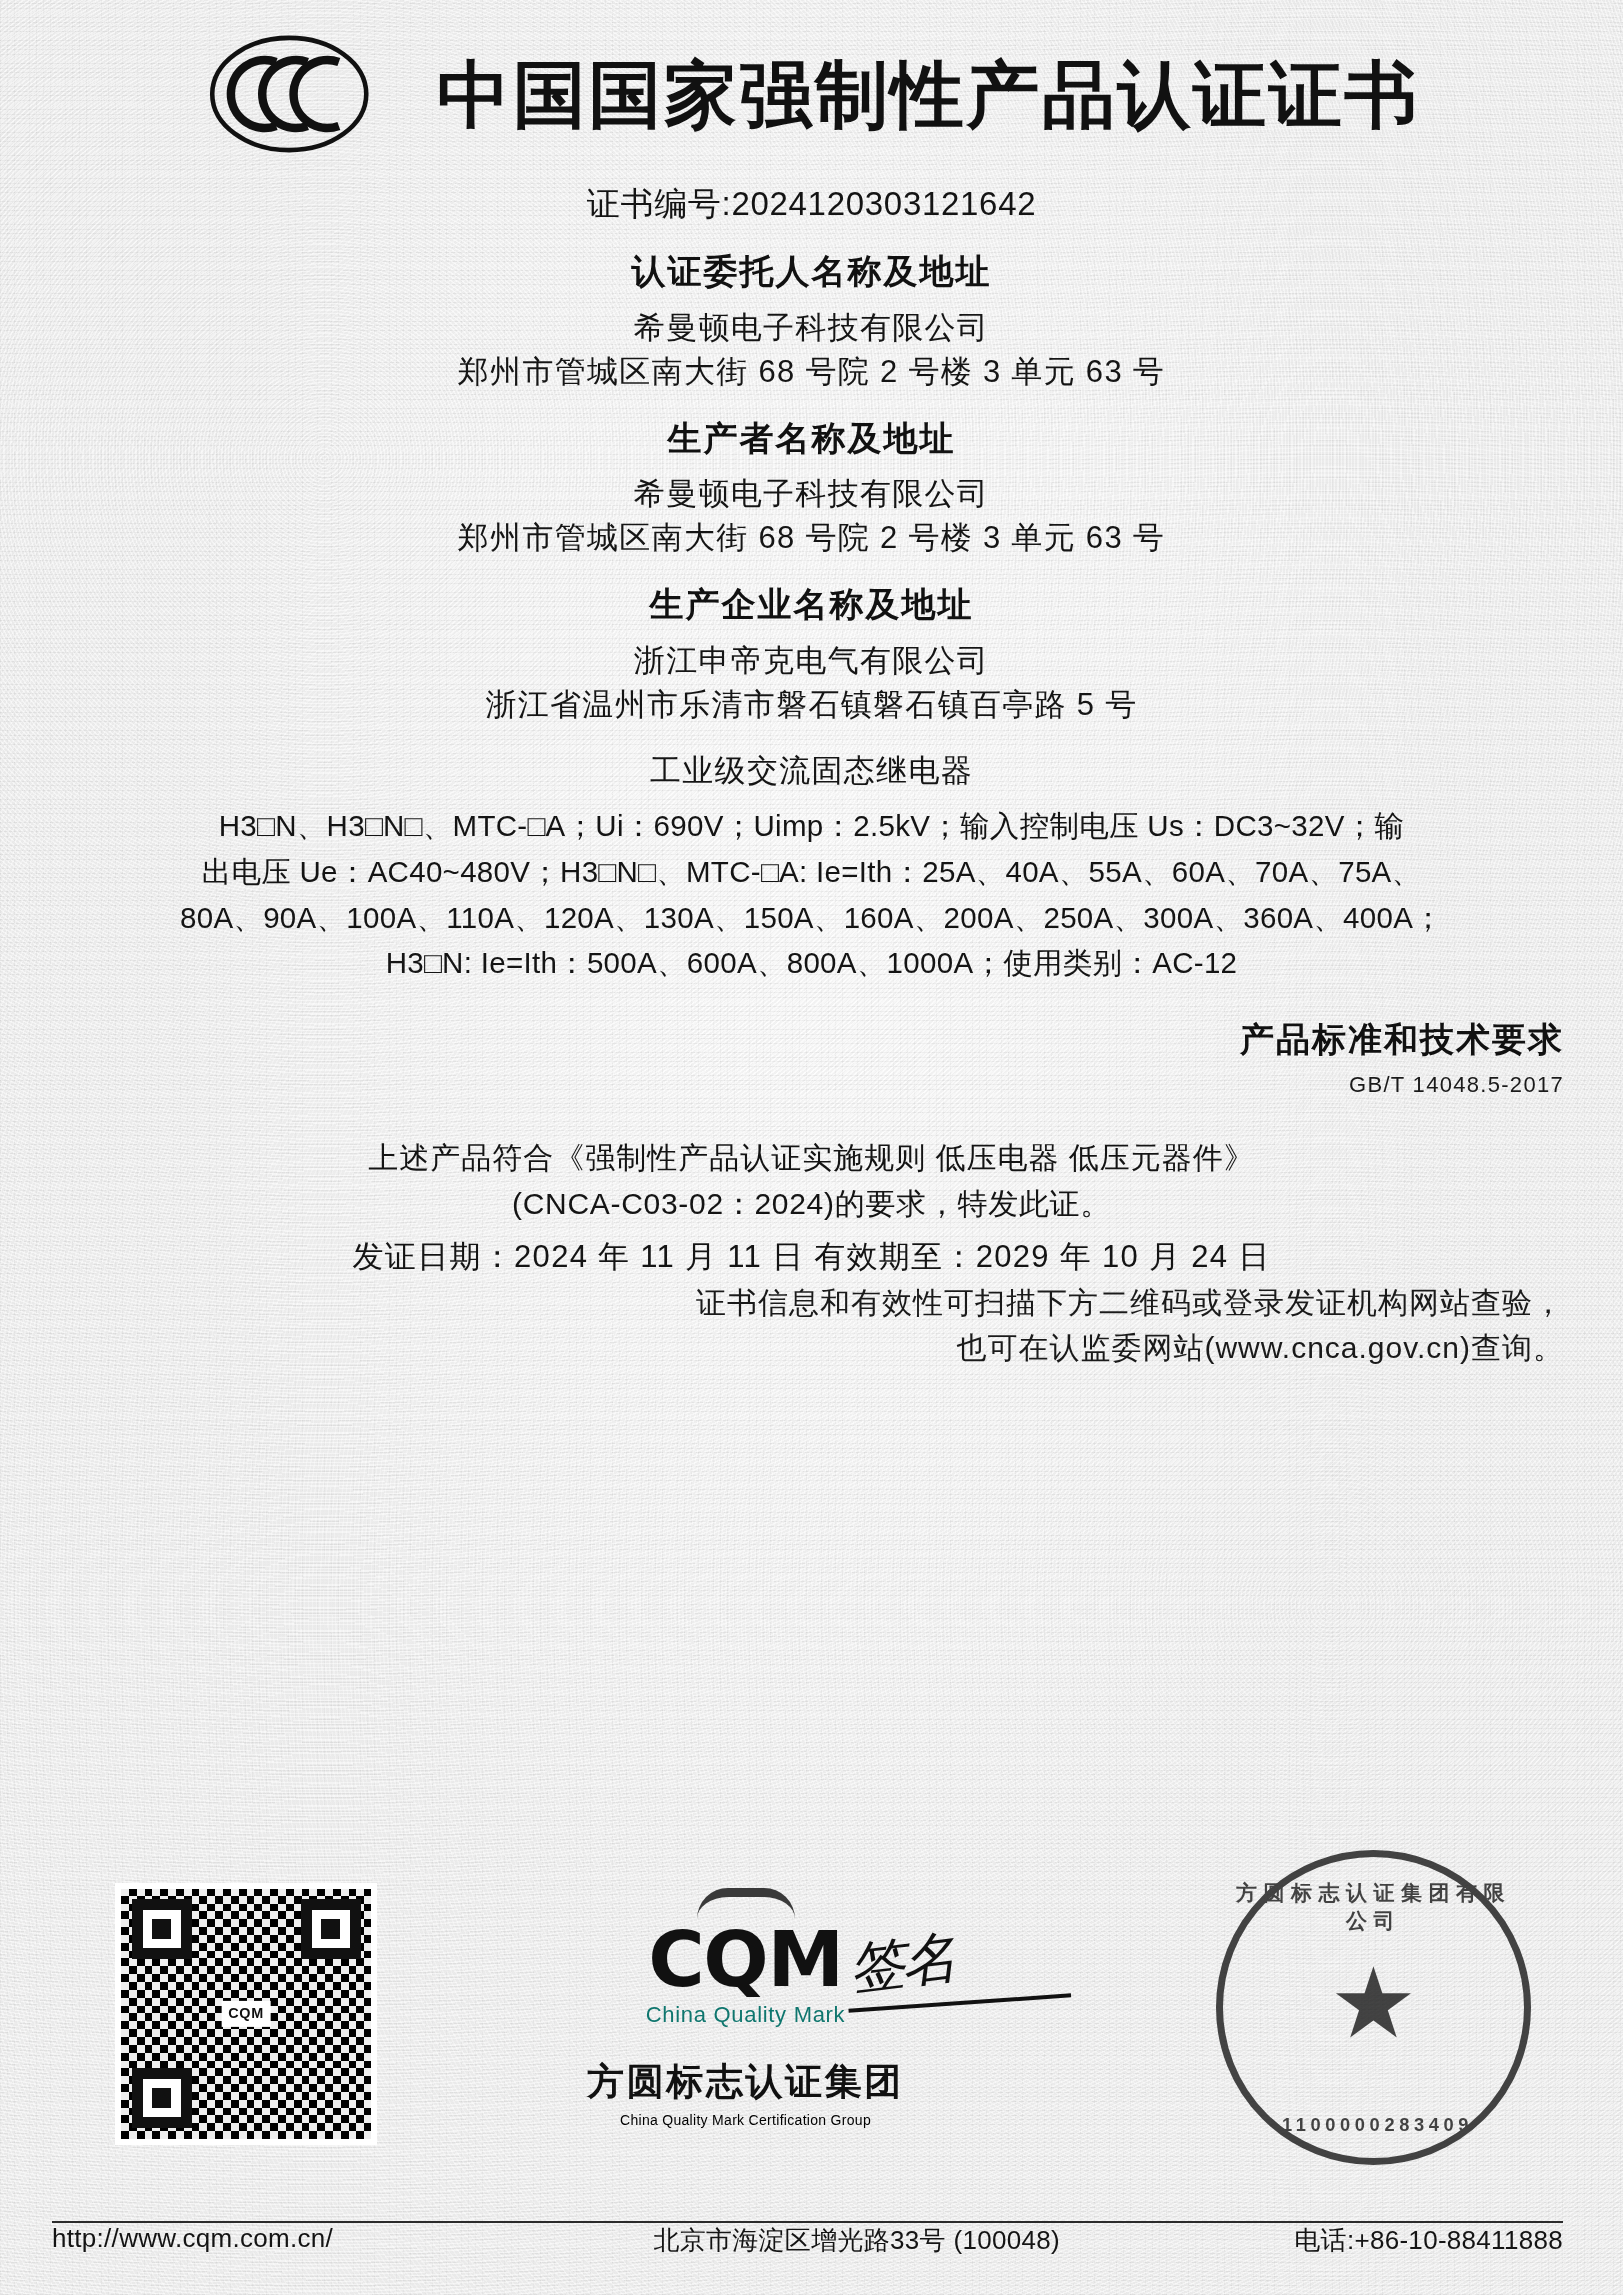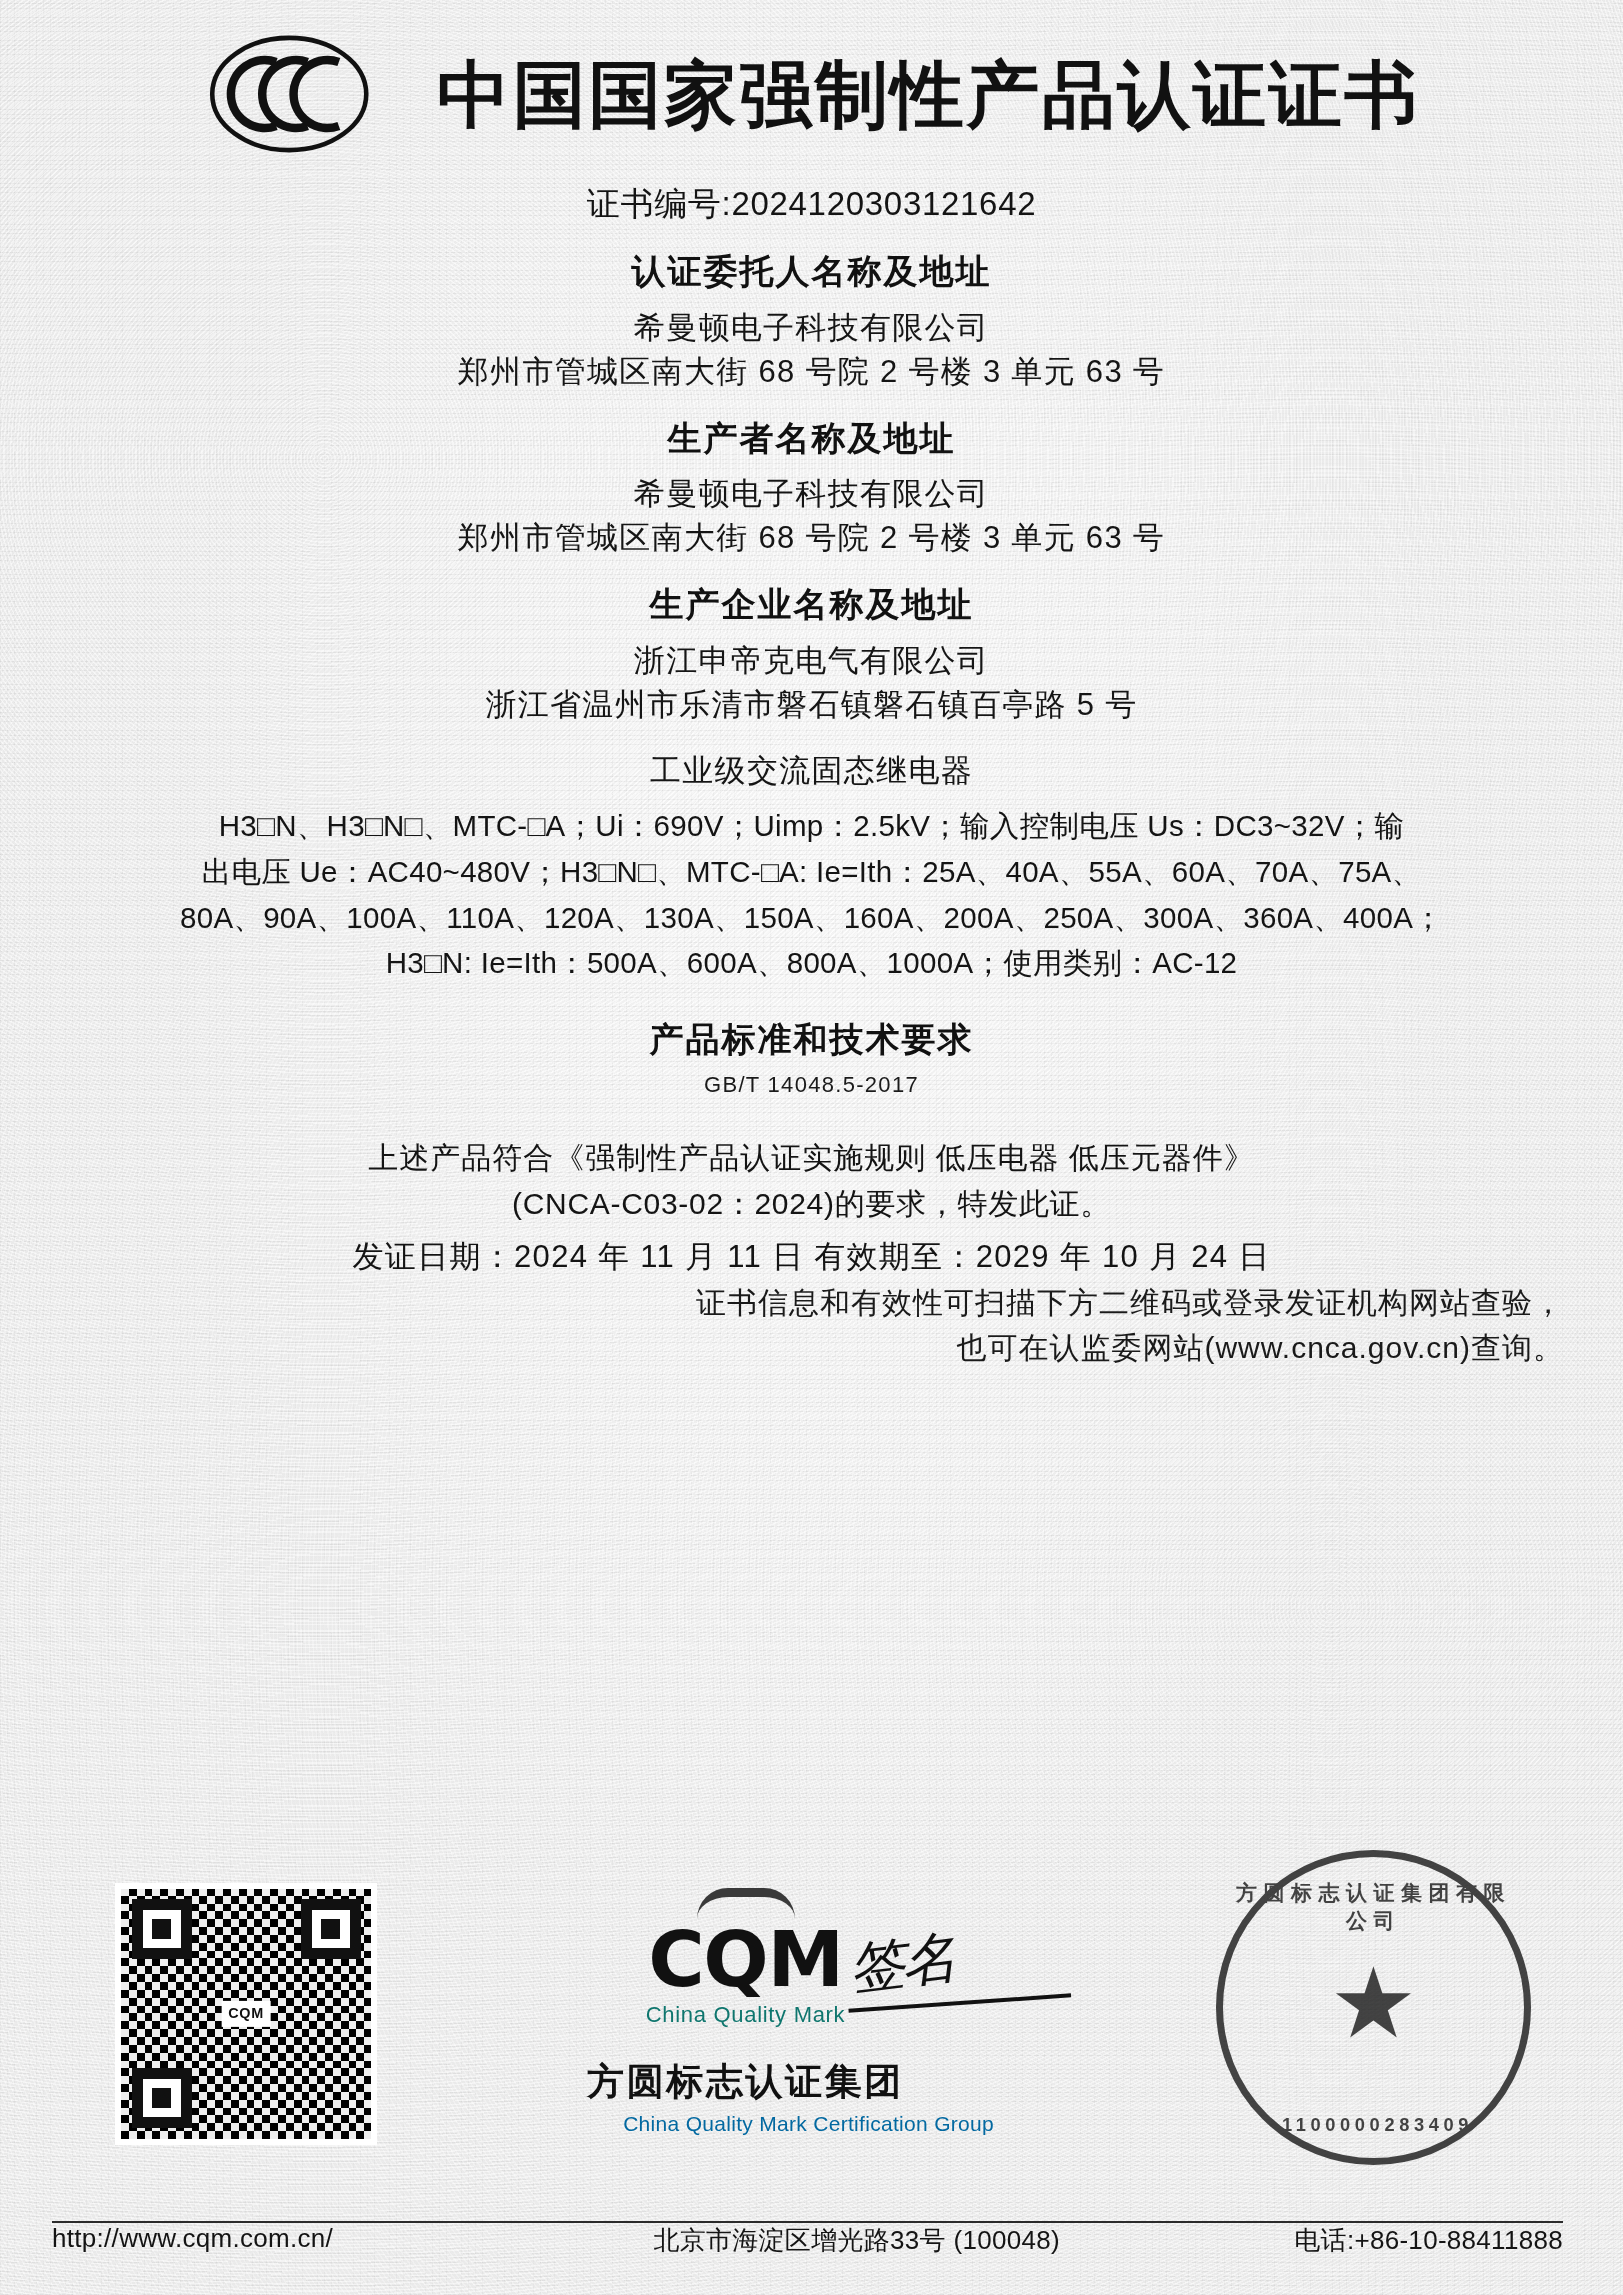--- a/index.html
+++ b/index.html
@@ -113,21 +113,21 @@
     line-height: 1.55;
     letter-spacing: 0.3px;
     text-align: center;
     color: #141414;
   }
   .spec-line { white-space: nowrap; }
   .spec-line.center { text-align: center; }
 
   .standard {
     margin-top: 31px;
-    text-align: center;
+    text-align: right;
   }
   .standard .section-title { margin-bottom: 9.2px; }
   .standard-value {
     font-size: 22px;
     letter-spacing: 1.3px;
   }
 
   .statement {
     margin-top: 37px;
     text-align: center;
@@ -235,24 +235,23 @@
   }
   .cqm-group-cn {
     margin-top: 29px;
     font-size: 37px;
     font-weight: bold;
     letter-spacing: 2.6px;
     color: #111;
   }
   .cqm-group-en {
     margin-top: 5.2px;
-    font-size: 21px;
+    font-size: 14px;
     letter-spacing: 0.3px;
-    color: #0369a1;
-    text-align: right;
+    color: #000000;
   }
 
   .signature {
     position: absolute;
     left: 851px;
     top: 39px;
     width: 281px;
     height: 118px;
     font-family: "DejaVu Serif", serif;
     font-size: 56px;

